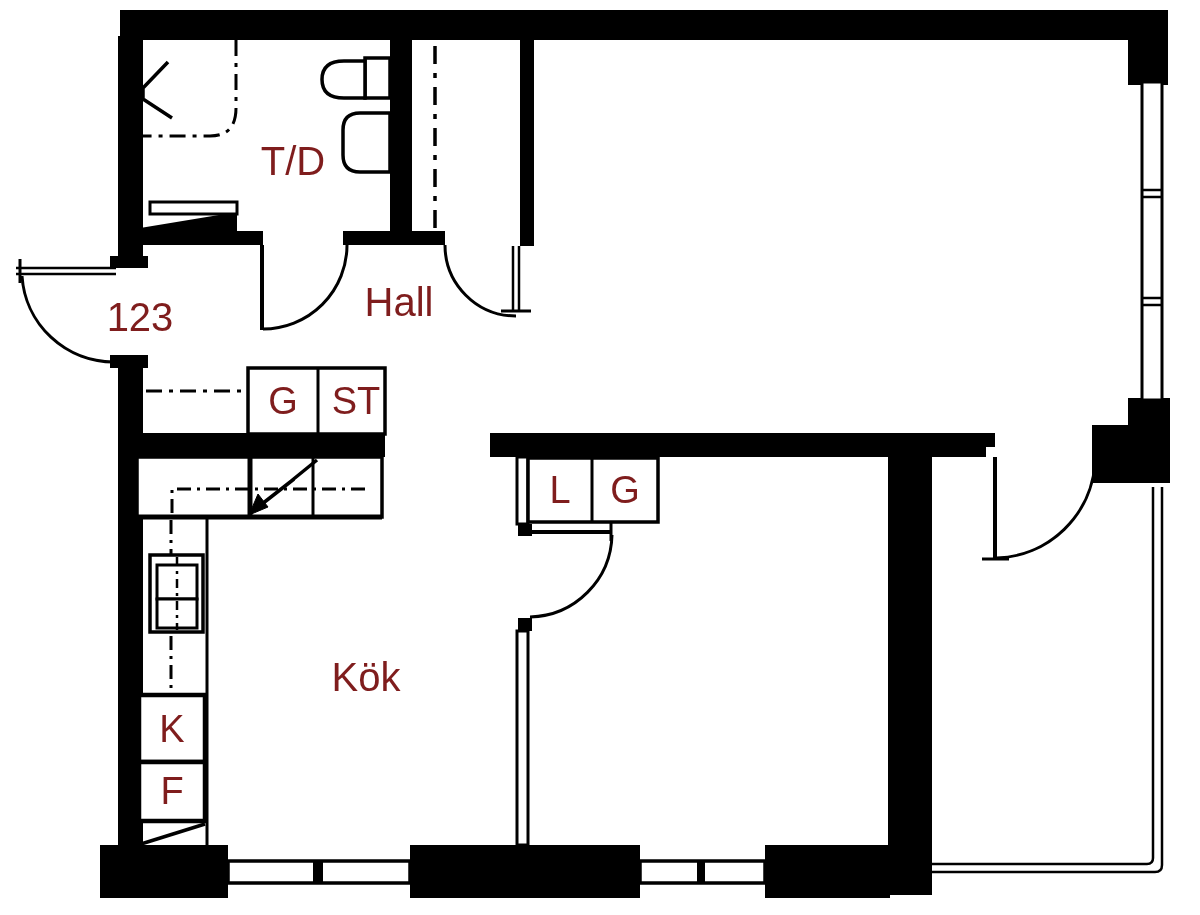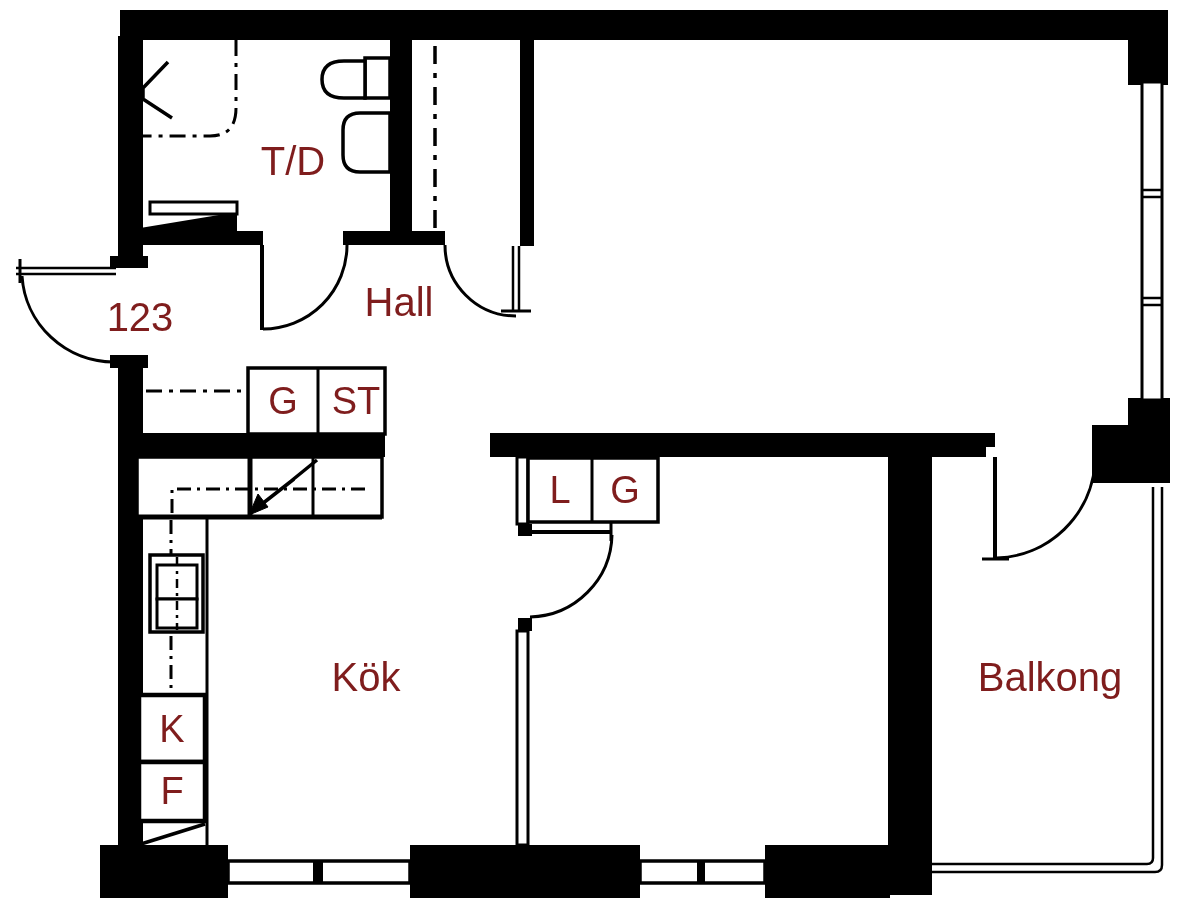--- a/index.html
+++ b/index.html
@@ -158,21 +158,20 @@
       <rect x="528" y="458" width="130" height="64" stroke-width="3.5"></rect>
       <line x1="592" y1="458" x2="592" y2="522" stroke-width="3"></line>
     </g>
 
   </svg>
 
   <div id="labels">
       <div class="lbl lbl-room" style="left: 293px; top: 161px;">T/D</div>
       <div class="lbl lbl-room" style="left: 391px; top: 302px; margin-left: 8px;">Hall</div>
       <div class="lbl lbl-room" style="left: 366px; top: 677px;">Kök</div>
-      <div class="lbl lbl-room" style="left: 1050px; top: 677px;">Balkong</div>
       <div class="lbl lbl-room" style="left: 140px; top: 317px;">123</div>
       <div class="lbl lbl-cab" style="left: 283px; top: 401px;">G</div>
       <div class="lbl lbl-cab" style="left: 356px; top: 401px;">ST</div>
       <div class="lbl lbl-cab" style="left: 560px; top: 490px;">L</div>
       <div class="lbl lbl-cab" style="left: 625px; top: 490px;">G</div>
       <div class="lbl lbl-cab" style="left: 172px; top: 729px;">K</div>
       <div class="lbl lbl-cab" style="left: 172px; top: 791px;">F</div>
     </div>
 </div>
 

